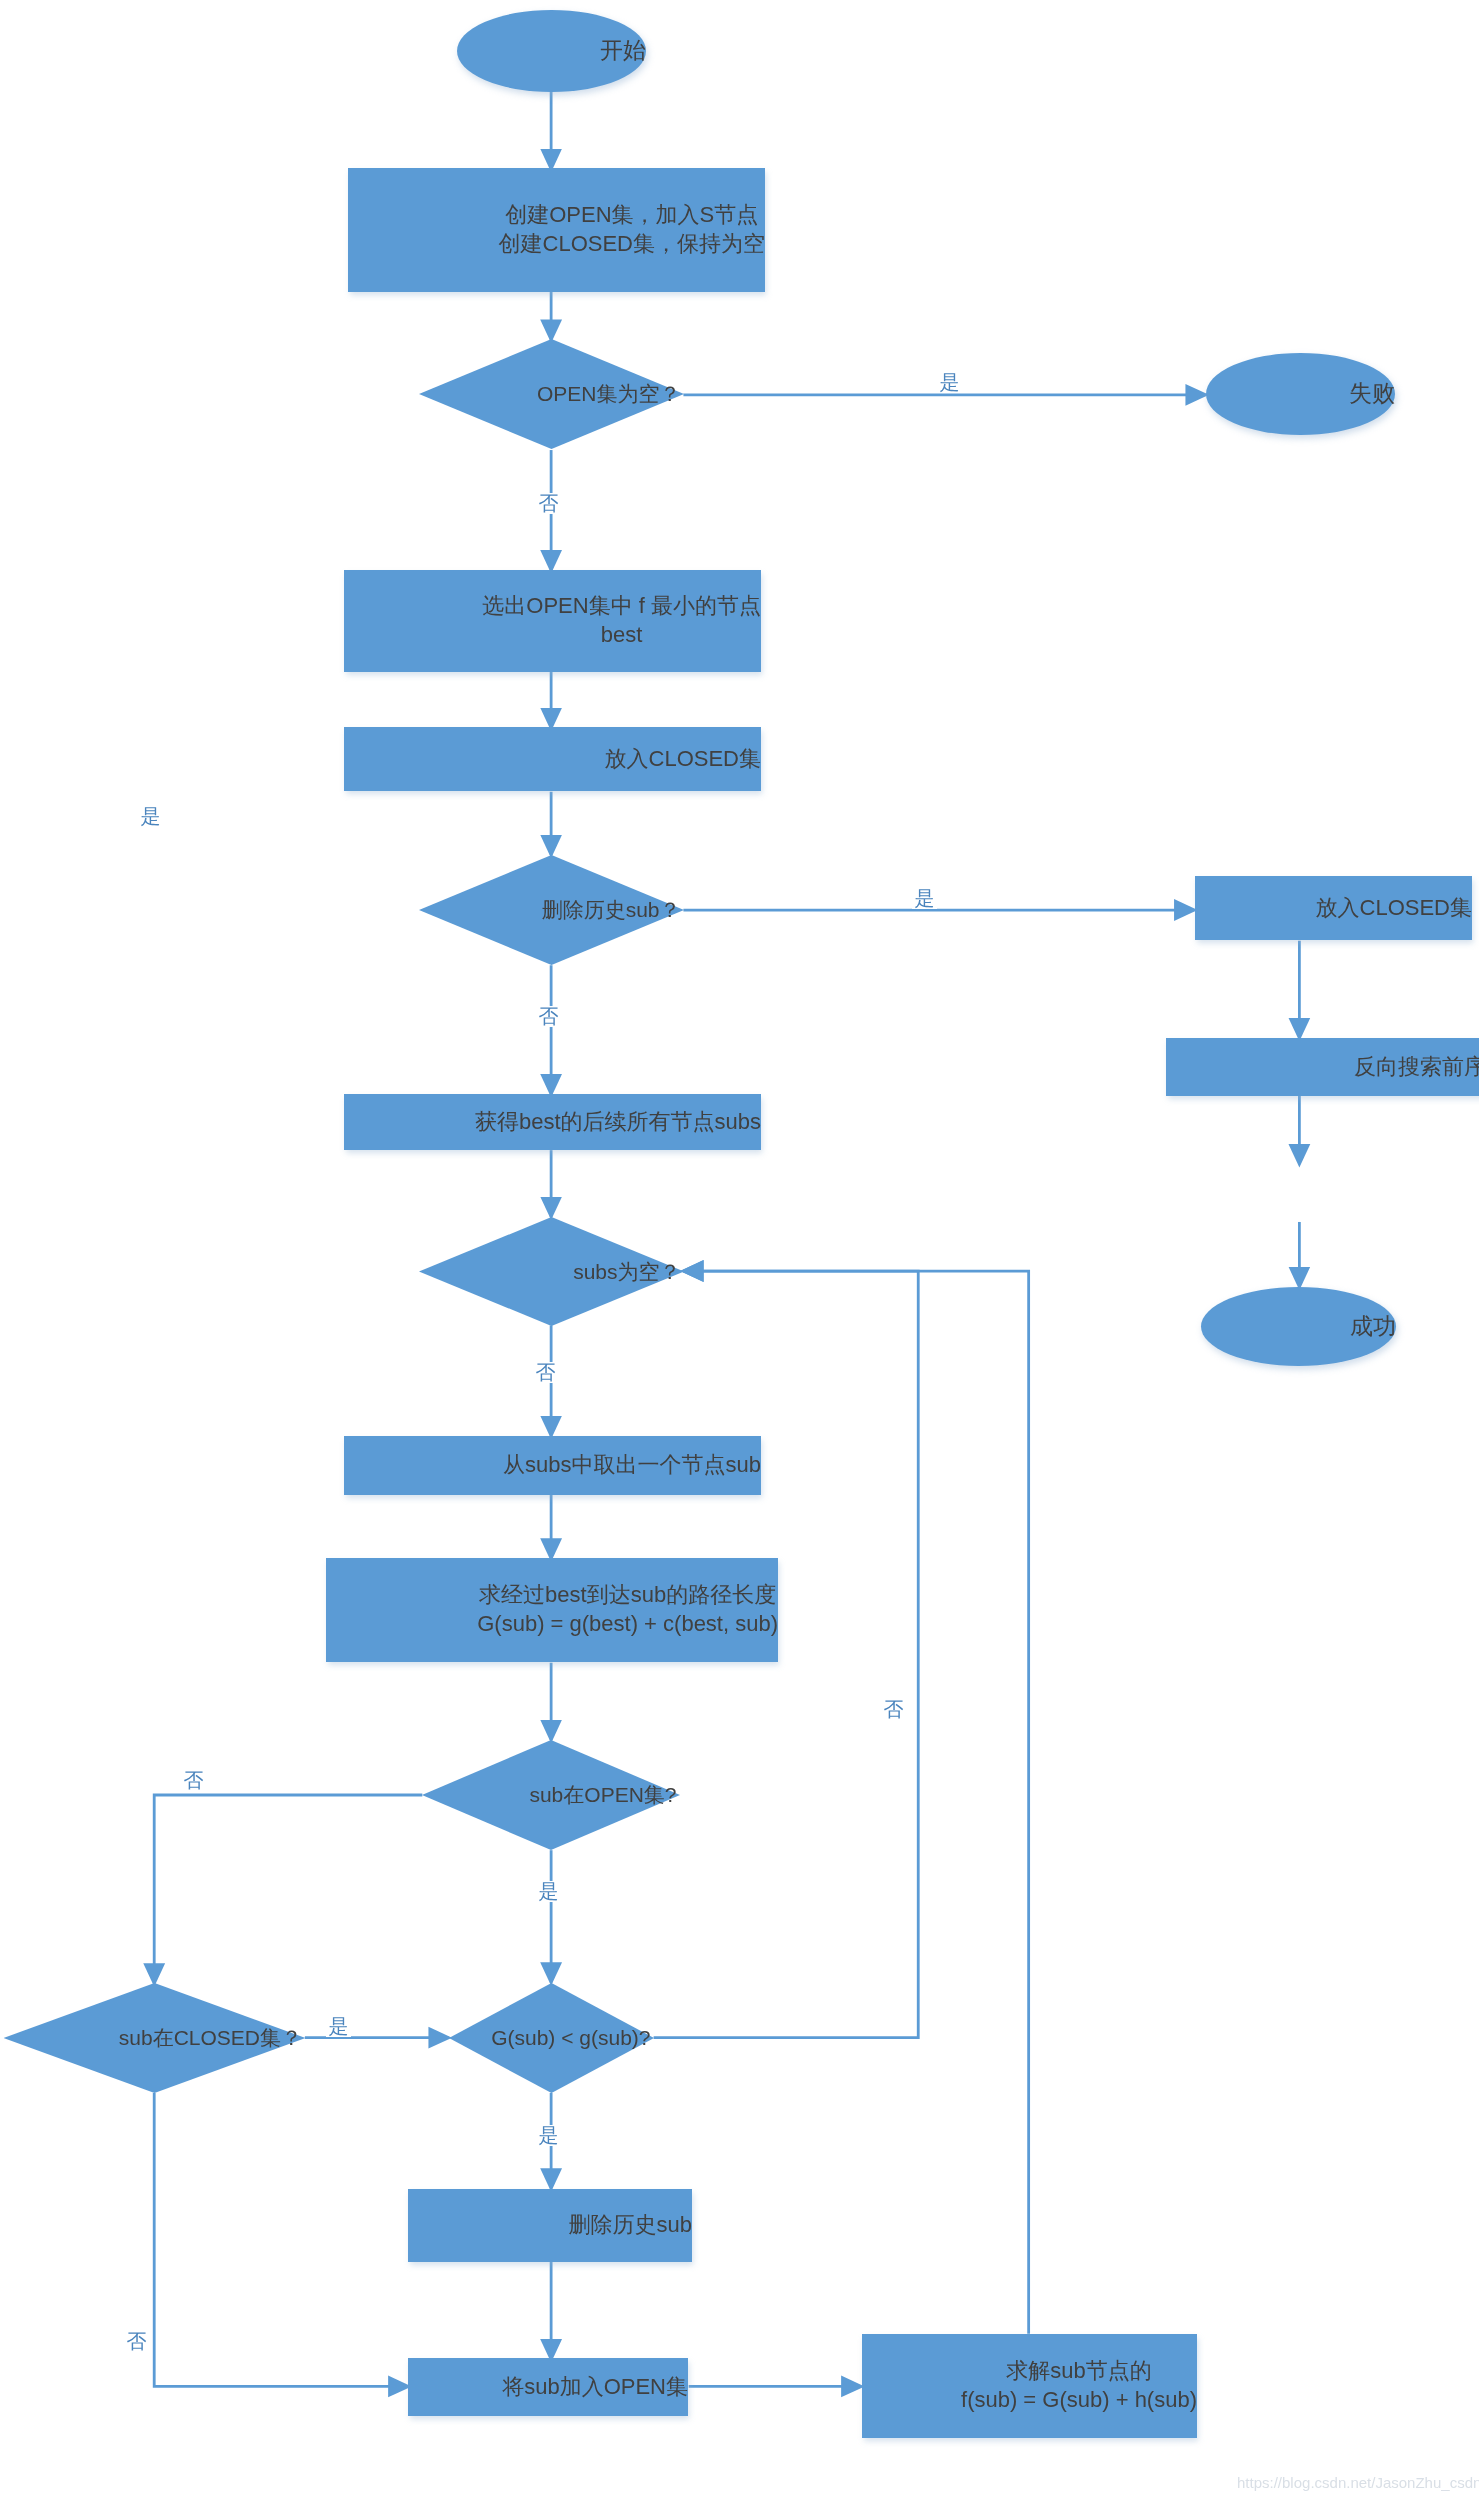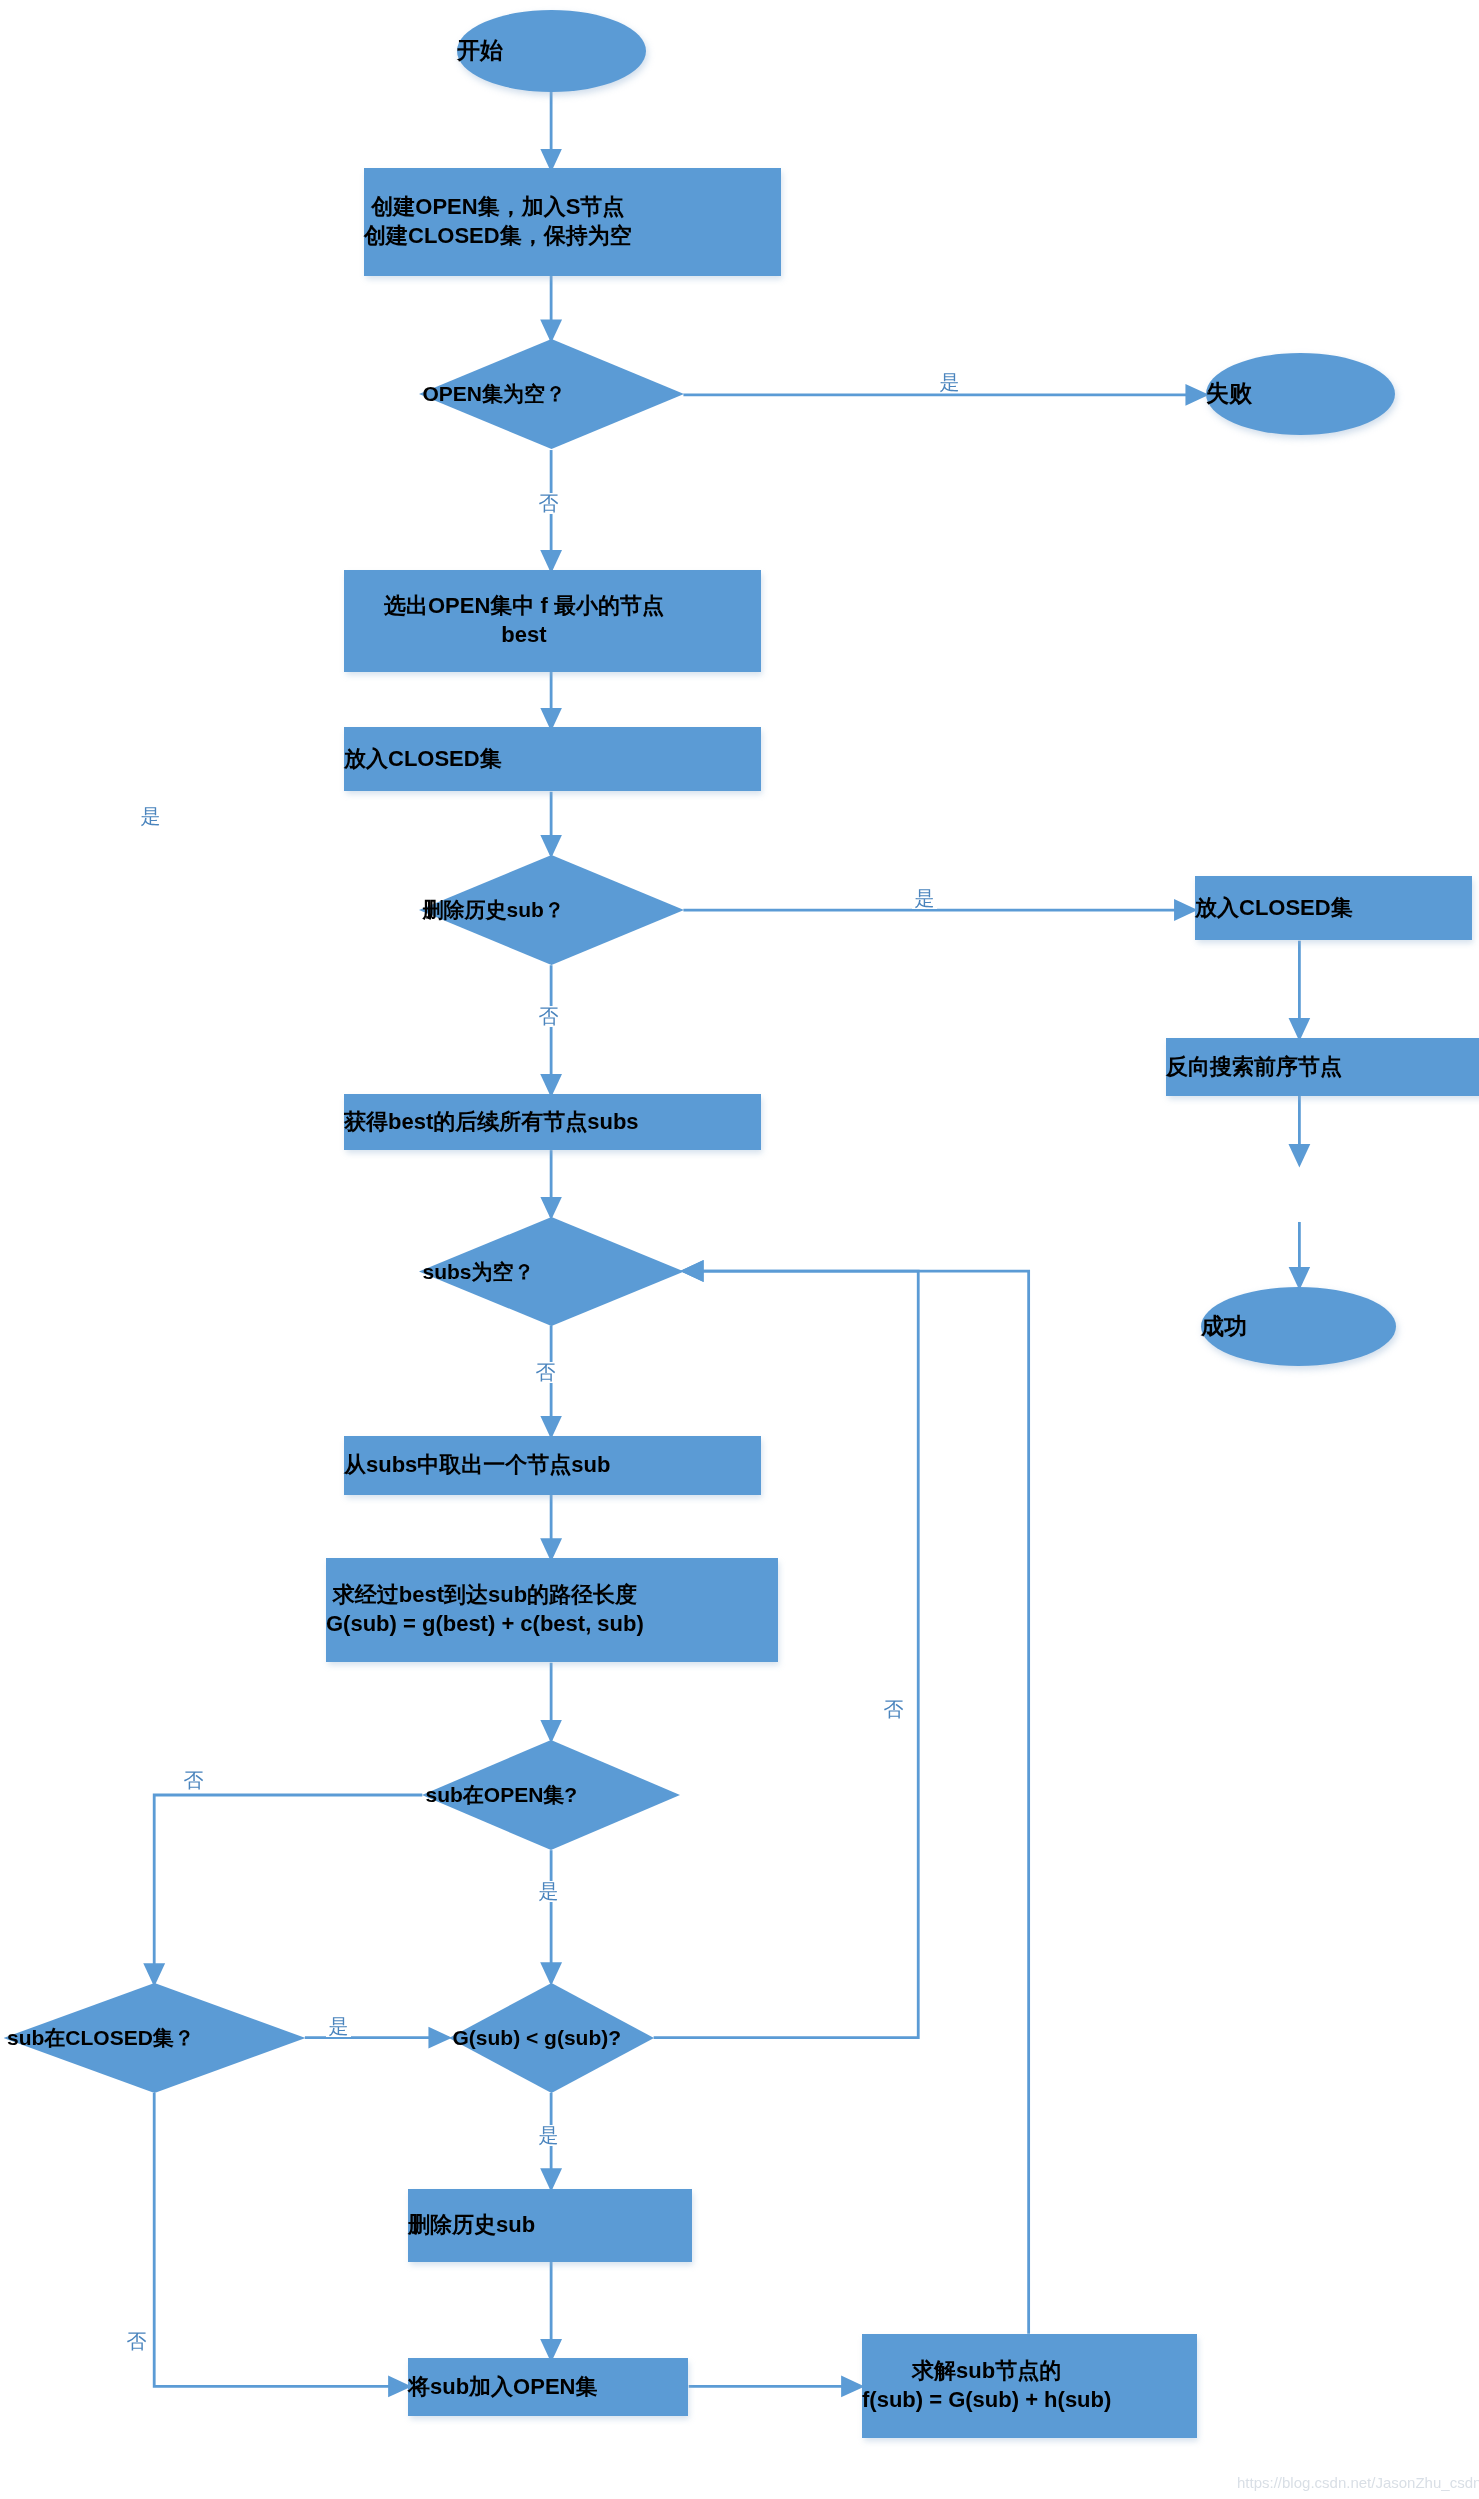--- a/index.html
+++ b/index.html
@@ -22,26 +22,25 @@
     left: 0; top: 0;
     width: 1479px;
     height: 2500px;
     pointer-events: none;
   }
   .node {
     position: absolute;
     box-sizing: border-box;
     display: flex;
     align-items: center;
-    justify-content: flex-start;
+    justify-content: flex-end;
     text-align: center;
-    color: #000000;
+    color: #404040;
     line-height: 1.30;
     white-space: pre-line;
-    font-weight: bold;
   }
   .proc {
     background: #5B9BD5;
     box-shadow: 1.8px 3.5px 6.1px rgba(150,180,210,0.40);
     font-size: 22px;
   }
   .term {
     background: #5B9BD5;
     border-radius: 50%;
     box-shadow: 1.8px 3.5px 7px rgba(150,180,210,0.45);
@@ -144,21 +143,21 @@
       <path d="M746,2325 L1048,2325 L1048,1450 L780,1450"></path>
 
       <path d="M1174,2663 L1174,1450 L780,1450"></path>
     </g>
   </svg>
 
   <div class="node term" style="left:457px; top:9.6px; width:189px; height:82px;">
     <span>开始</span>
   </div>
 
-  <div class="node proc" style="left:364px; top:168px; width:417px; height:108px;">
+  <div class="node proc" style="left:348px; top:168px; width:417px; height:124px;">
     <span>创建OPEN集，加入S节点
 创建CLOSED集，保持为空</span>
   </div>
 
   <div class="node dec" style="left:419px; top:339px; width:265px; height:110px;">
     <span class="dia"></span>
     <span class="lbl">OPEN集为空？</span>
   </div>
 
   <div class="node term" style="left:1206px; top:353px; width:189px; height:82px;">

